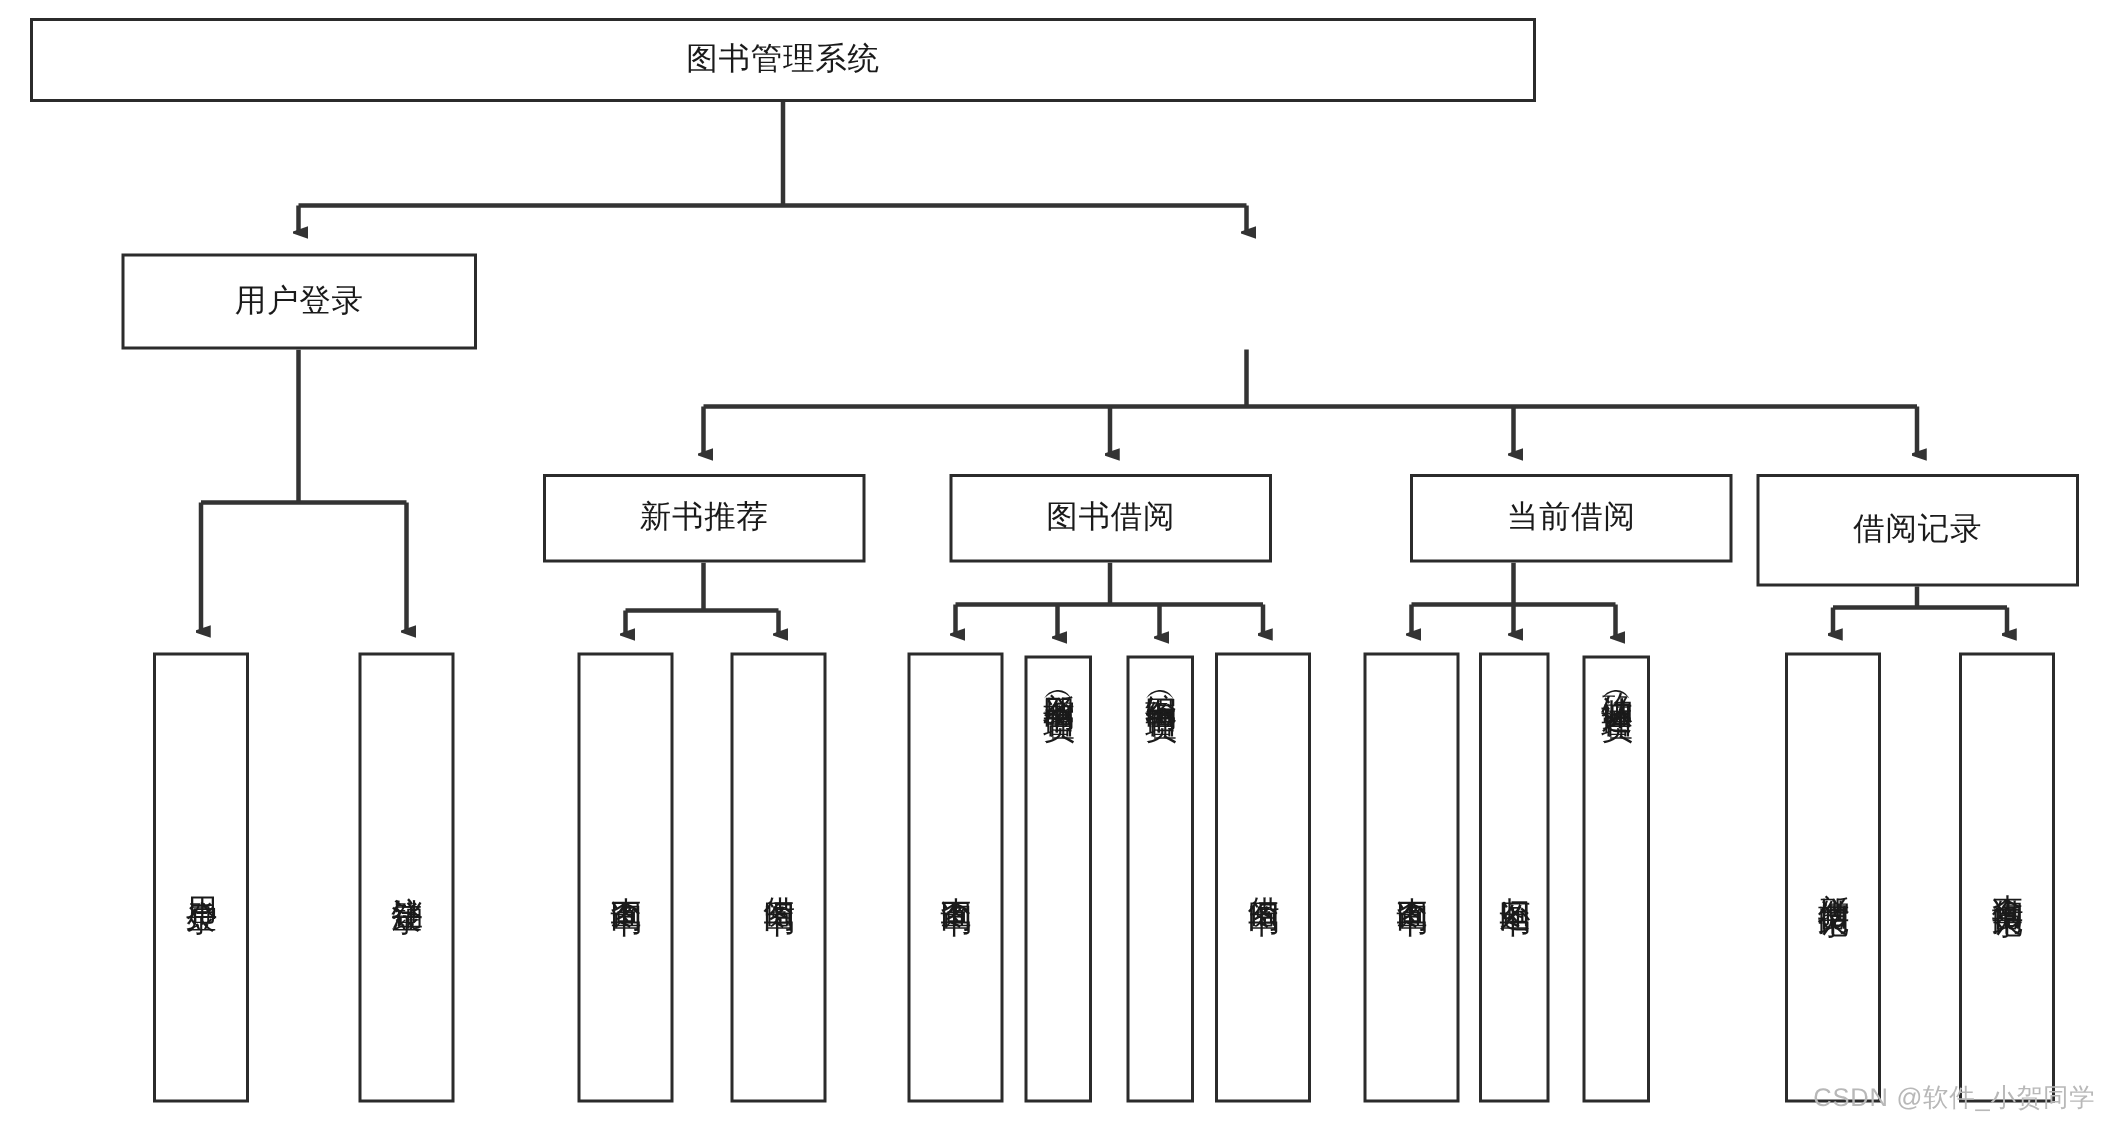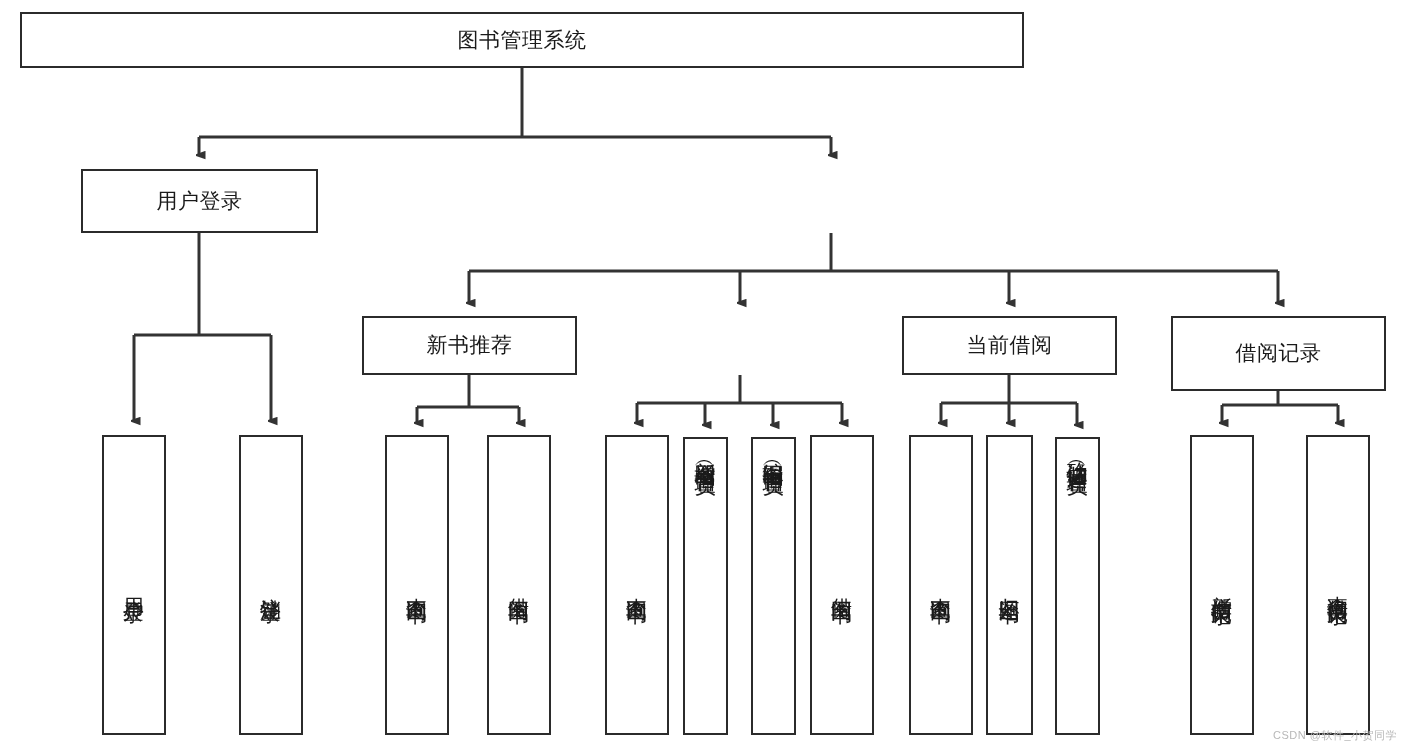--- a/index.html
+++ b/index.html
@@ -58,21 +58,21 @@
     line-height: 1.0;
   }
   .node.vertical.centered {
     align-items: center;
     padding-top: 0;
   }
   #watermark {
     position: absolute;
     right: 8px;
     bottom: 4px;
-    font-size: 11px;
+    font-size: 17px;
     color: #b8b8b8;
     white-space: nowrap;
     letter-spacing: 0.5px;
   }
 </style>
 </head>
 <body>
 
 <div id="diagram-root">
 
@@ -132,22 +132,25 @@
 
   <div class="node horizontal" style="left:81px; top:169px; width:237px; height:64px;">
     <span class="node-label">用户登录</span>
   </div>
 
 
   <div class="node horizontal" style="left:362px; top:316px; width:215px; height:59px;">
     <span class="node-label">新书推荐</span>
   </div>
 
-
-  <div class="node horizontal" style="left:902px; top:316px; width:215px; height:59px;">
+  <div class="node horizontal" style="left:633px; top:316px; width:215px; height:59px;">
+    <span class="node-label">图书借阅</span>
+  </div>
+
+  <div class="node horizontal" style="left:940px; top:316px; width:215px; height:59px;">
     <span class="node-label">当前借阅</span>
   </div>
 
   <div class="node horizontal" style="left:1171px; top:316px; width:215px; height:75px;">
     <span class="node-label">借阅记录</span>
   </div>
 
   <div class="node vertical centered" style="left:102px; top:435px; width:64px; height:300px;">
     <span class="node-label">用户登录</span>
   </div>

